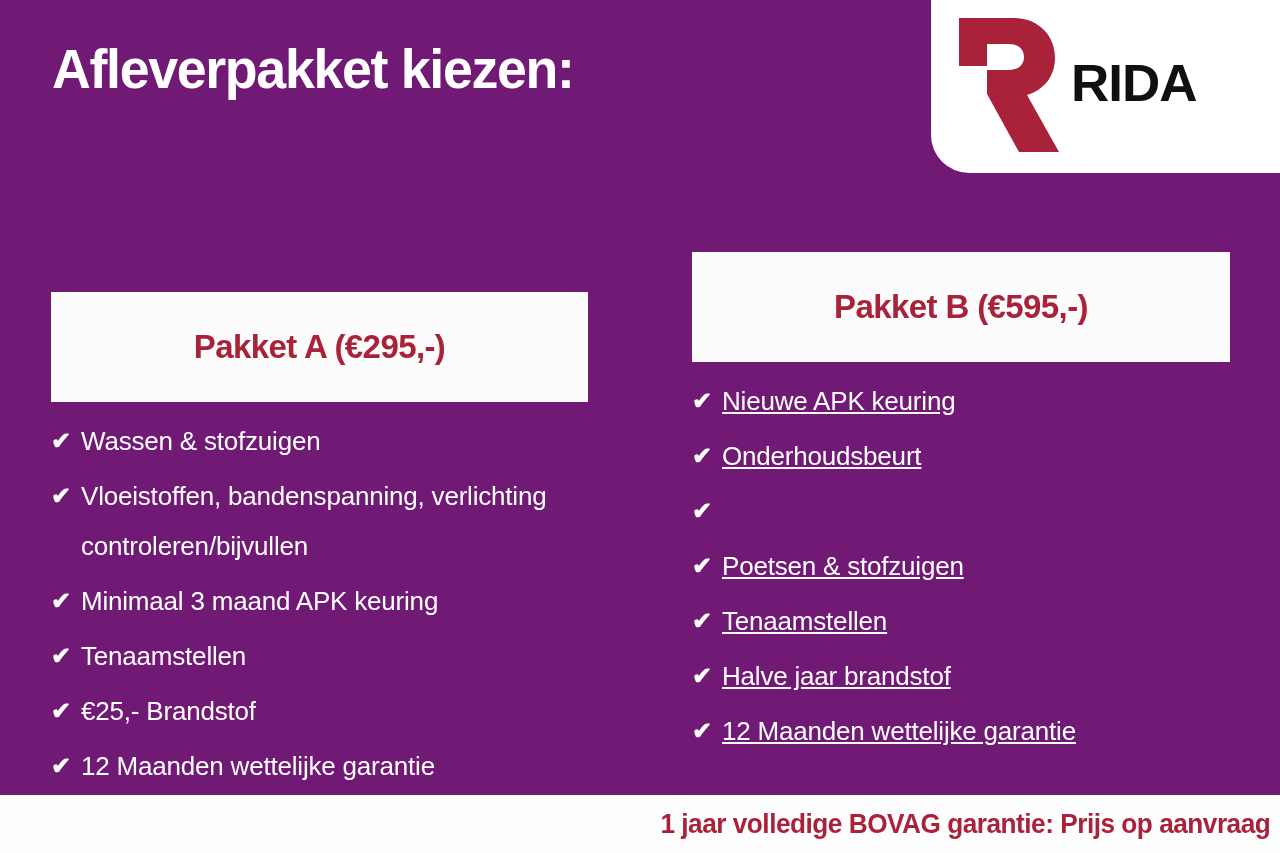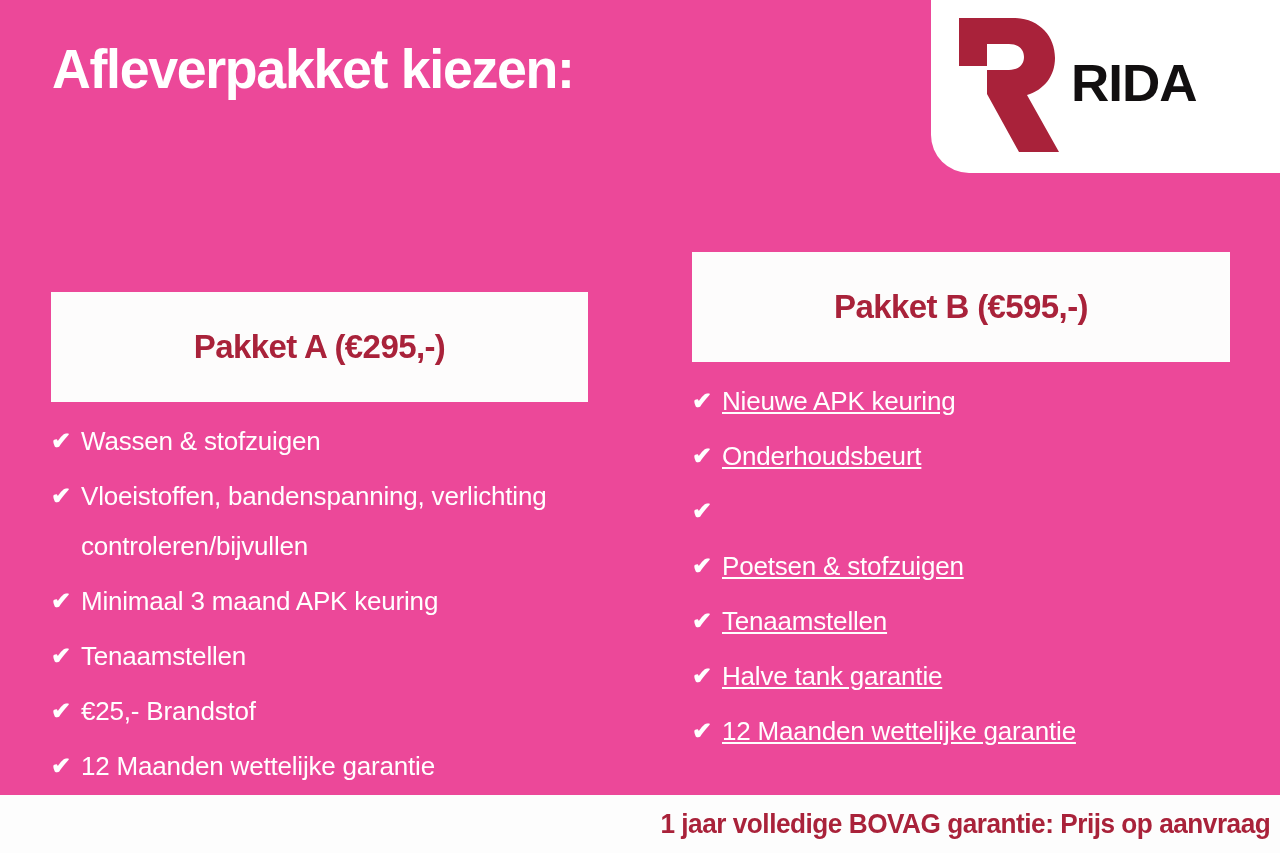--- a/index.html
+++ b/index.html
@@ -14,21 +14,21 @@
     position: relative;
     background: #A9223A;
     font-family: "Liberation Sans", sans-serif;
     overflow: hidden;
   }
 
   
   .poster {
     position: absolute;
     inset: 0;
-    background: #ec4899;
+    background: #701a75;
   }
 
   
   .page-title {
     position: absolute;
     left: 52px;
     top: 40px;
     font-size: 56px;
     font-weight: 700;
     line-height: 1.05;
@@ -246,21 +246,21 @@
         <li class="feature-item">
           <span class="check-icon">✔</span>
           <span class="feature-text">Poetsen &amp; stofzuigen</span>
         </li>
         <li class="feature-item">
           <span class="check-icon">✔</span>
           <span class="feature-text">Tenaamstellen</span>
         </li>
         <li class="feature-item">
           <span class="check-icon">✔</span>
-          <span class="feature-text">Halve tank garantie</span>
+          <span class="feature-text">Halve jaar brandstof</span>
         </li>
         <li class="feature-item">
           <span class="check-icon">✔</span>
           <span class="feature-text">12 Maanden wettelijke garantie</span>
         </li>
       </ul>
     </section>
 
   </div>
 

